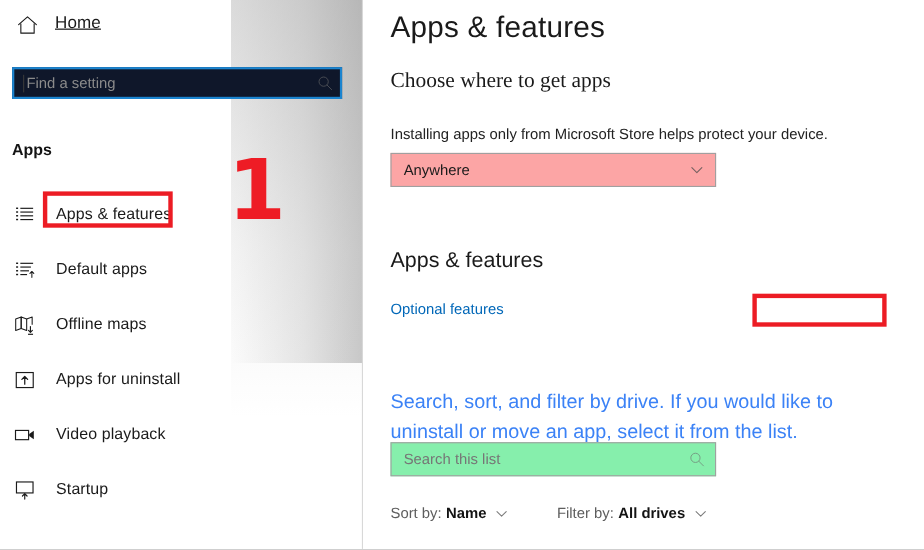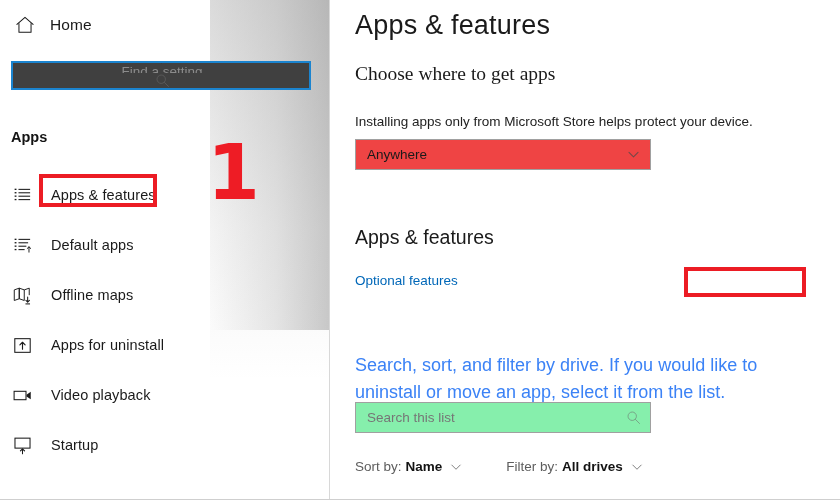--- a/index.html
+++ b/index.html
@@ -58,22 +58,23 @@
     width: 1px;
     height: 100%;
     background: #d8d8d8;
   }
 
   .home-row {
     position: absolute;
     top: 12px;
     left: 14px;
     display: flex;
-    align-items: center;
+    align-items: flex-start;
     height: 26px;
+    text-decoration: underline;
   }
   .home-icon {
     width: 22px;
     height: 22px;
     display: block;
     margin-right: 14px;
   }
   .home-label {
     font-size: 15.5px;
     color: #1a1a1a;
@@ -81,25 +82,24 @@
   }
 
   .find-setting {
     position: absolute;
     top: 61px;
     left: 11px;
     width: 300px;
     height: 29px;
     box-sizing: border-box;
     border: 2px solid #1b84cf;
-    background: #404040;
+    background: #0f172a;
     display: flex;
     align-items: center;
     padding: 0 6px 0 8px;
-    flex-direction: column;
   }
   .caret {
     width: 1px;
     height: 16px;
     background: #3a3a3a;
     margin-right: 2px;
     flex: 0 0 1px;
   }
   .find-setting .ph {
     flex: 1 1 auto;
@@ -192,21 +192,21 @@
     line-height: 1.45;
   }
   .combo {
     position: absolute;
     top: 139px;
     left: 25px;
     width: 296px;
     height: 31px;
     box-sizing: border-box;
     border: 1px solid #a0a0a0;
-    background: #ef4444;
+    background: #fca5a5;
     display: flex;
     align-items: center;
     padding: 0 10px 0 11px;
   }
   .combo .val {
     flex: 1 1 auto;
     font-size: 13.5px;
     color: #1a1a1a;
   }
   .chev {

